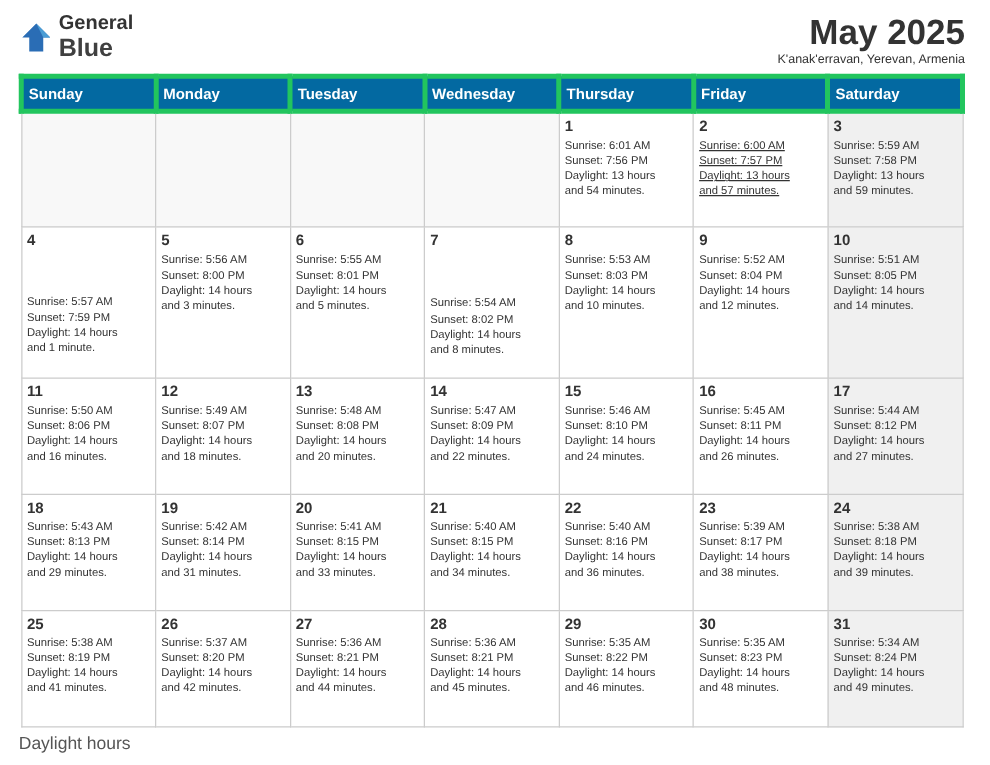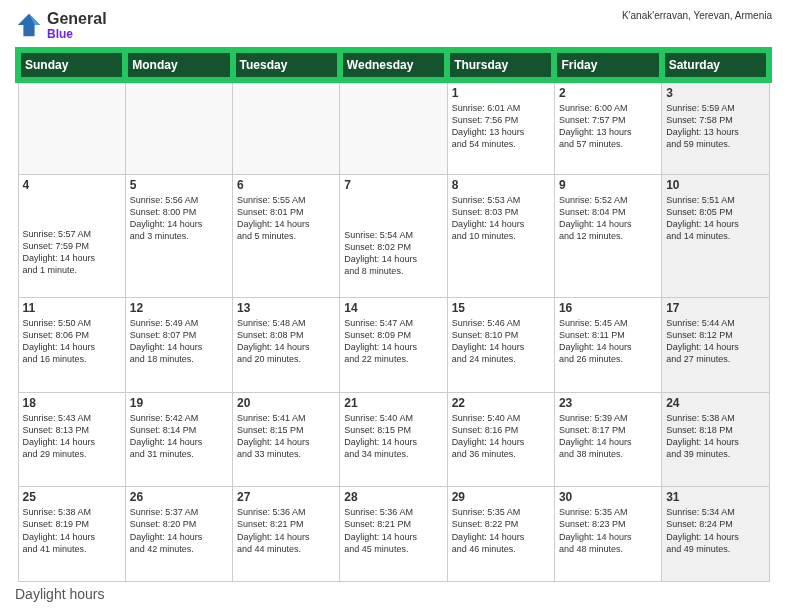--- a/index.html
+++ b/index.html
@@ -32,23 +32,23 @@
       display: flex;
       flex-direction: column;
       line-height: 1.1;
     }
     .logo-general {
       font-size: 16px;
       font-weight: bold;
       color: #333;
     }
     .logo-blue {
-      font-size: 12px;
-      font-weight: bold;
-      color: #6d28d9;
+      font-size: 20px;
+      font-weight: bold;
+      color: #404040;
     }
     .logo-icon {
       width: 28px;
       height: 28px;
     }
     .title-block {
       text-align: right;
     }
     .title-block h1 {
       font-size: 28px;
@@ -61,26 +61,26 @@
       color: #333;
     }
     .calendar {
       flex: 1;
       border: 1px solid #ccc;
       border-collapse: collapse;
       width: 100%;
       table-layout: fixed;
     }
     .calendar th {
-      background: #14532d;
+      background: #0369a1;
       color: white;
       font-size: 12px;
       font-weight: bold;
       padding: 5px 4px;
-      border: 6px solid #22c55e;
+      border: 4px solid #22c55e;
       text-align: left;
     }
     .calendar td {
       border: 1px solid #ccc;
       vertical-align: top;
       padding: 3px 4px;
       font-size: 9.5px;
       color: #333;
       height: 82px;
     }
@@ -118,20 +118,21 @@
       <svg class="logo-icon" viewBox="0 0 40 40">
         <polygon points="20,4 36,20 28,20 28,36 12,36 12,20 4,20" fill="#2a6db5"></polygon>
         <polygon points="20,4 36,20 28,20" fill="#4a9dd5"></polygon>
       </svg>
       <div class="logo-text">
         <span class="logo-general">General</span>
         <span class="logo-blue">Blue</span>
       </div>
     </div>
     <div class="title-block">
+      <h1>May 2025</h1>
       <h2>K'anak'erravan, Yerevan, Armenia</h2>
     </div>
   </div>
 
   <table class="calendar">
     <thead>
       <tr>
       <th>Sunday</th>
           <th>Monday</th>
           <th>Tuesday</th>
@@ -149,21 +150,21 @@
           <td class="empty"></td>
           <td>
             <span class="day-num">1</span>
             <div class="day-info" style="white-space: pre-line;">Sunrise: 6:01 AM
 Sunset: 7:56 PM
 Daylight: 13 hours
 and 54 minutes.</div>
           </td>
           <td>
             <span class="day-num">2</span>
-            <div class="day-info" style="white-space: pre-line;">Sunrise: 6:00 AM
+            <div class="day-info" style="white-space: pre-line; text-decoration: underline;">Sunrise: 6:00 AM
 Sunset: 7:57 PM
 Daylight: 13 hours
 and 57 minutes.</div>
           </td>
           <td class="shaded">
             <span class="day-num">3</span>
             <div class="day-info" style="white-space: pre-line;">Sunrise: 5:59 AM
 Sunset: 7:58 PM
 Daylight: 13 hours
 and 59 minutes.</div>

